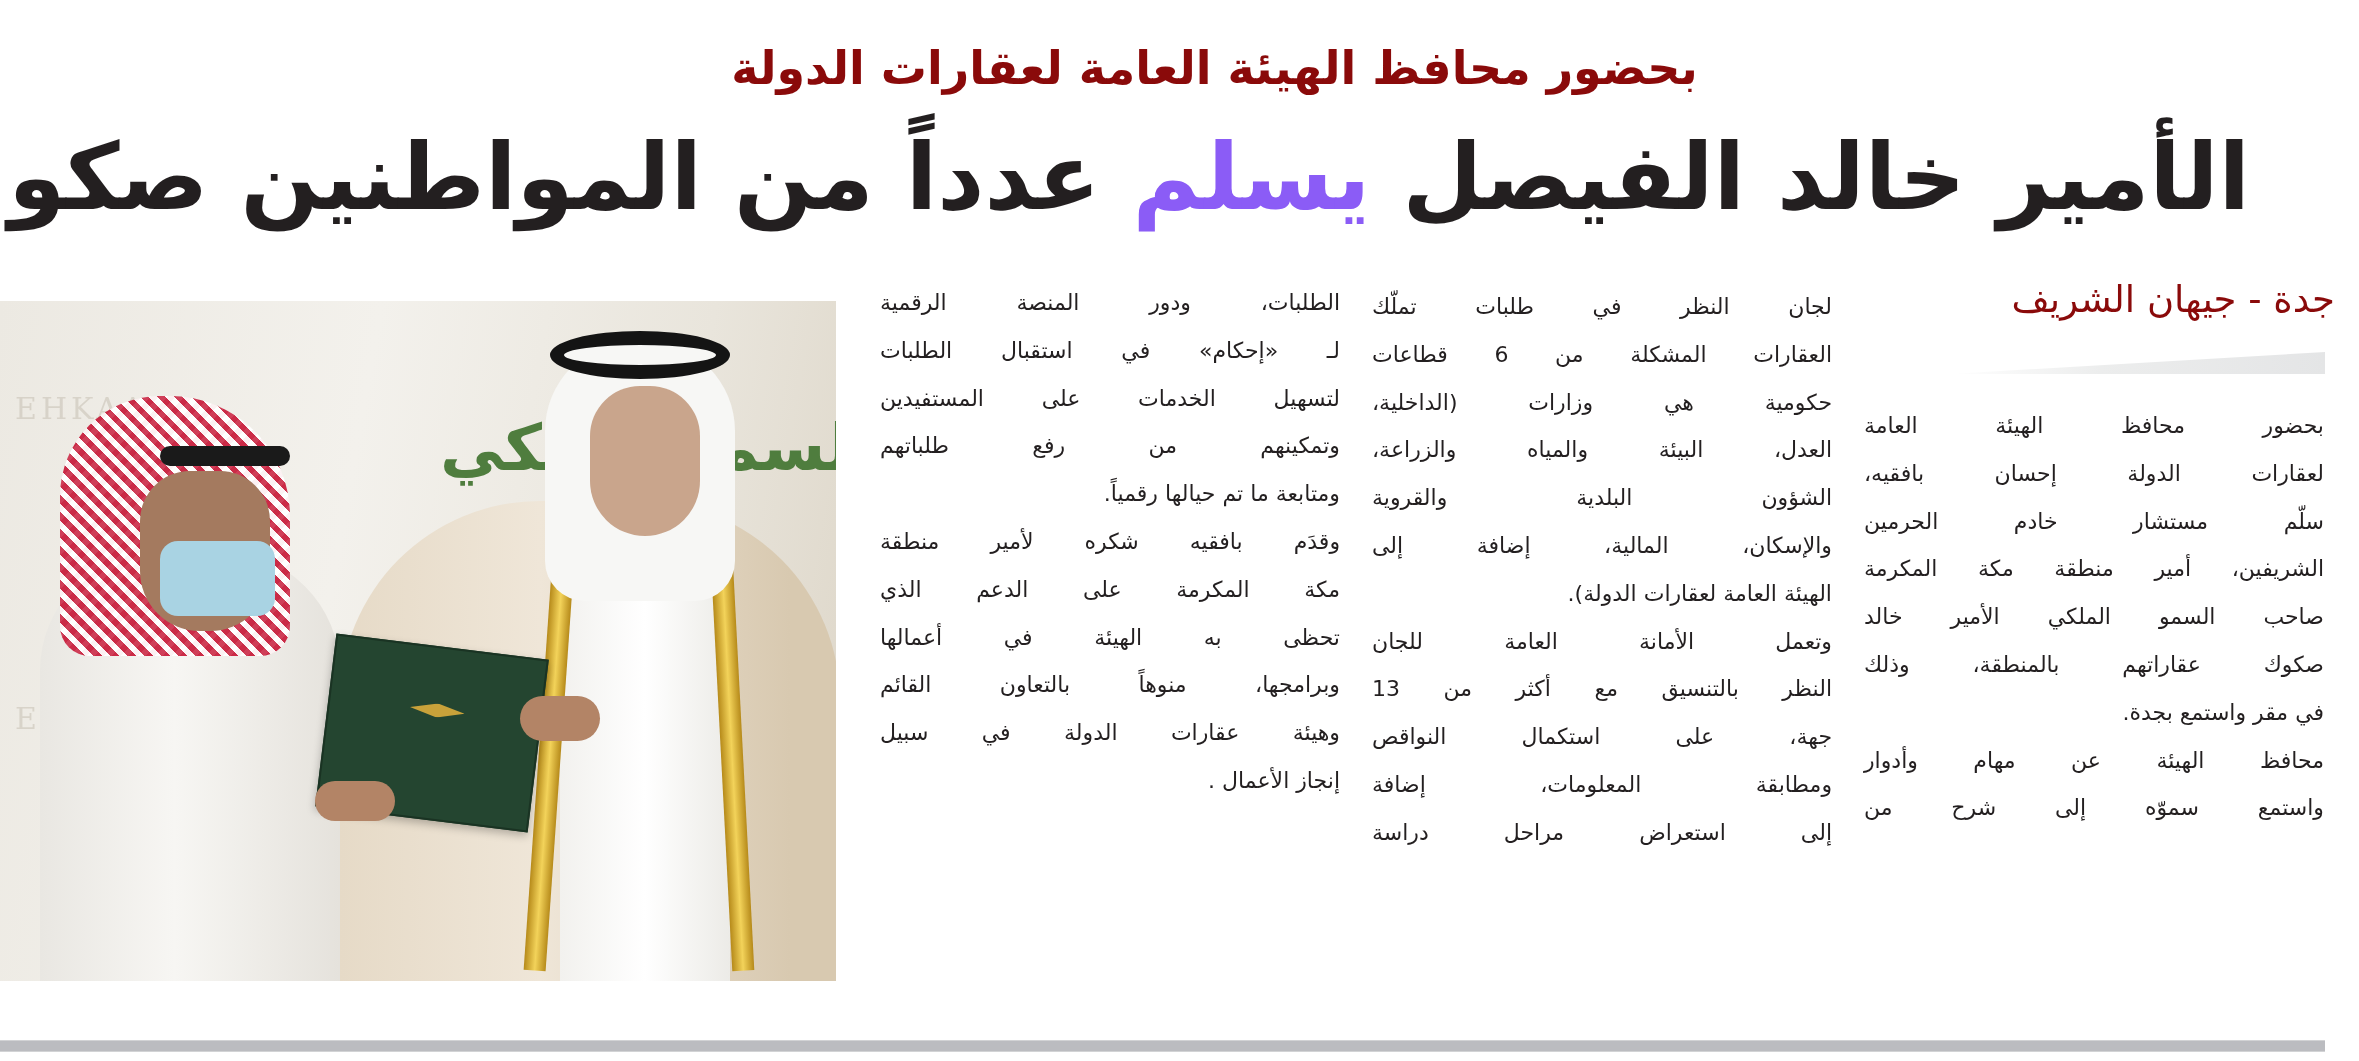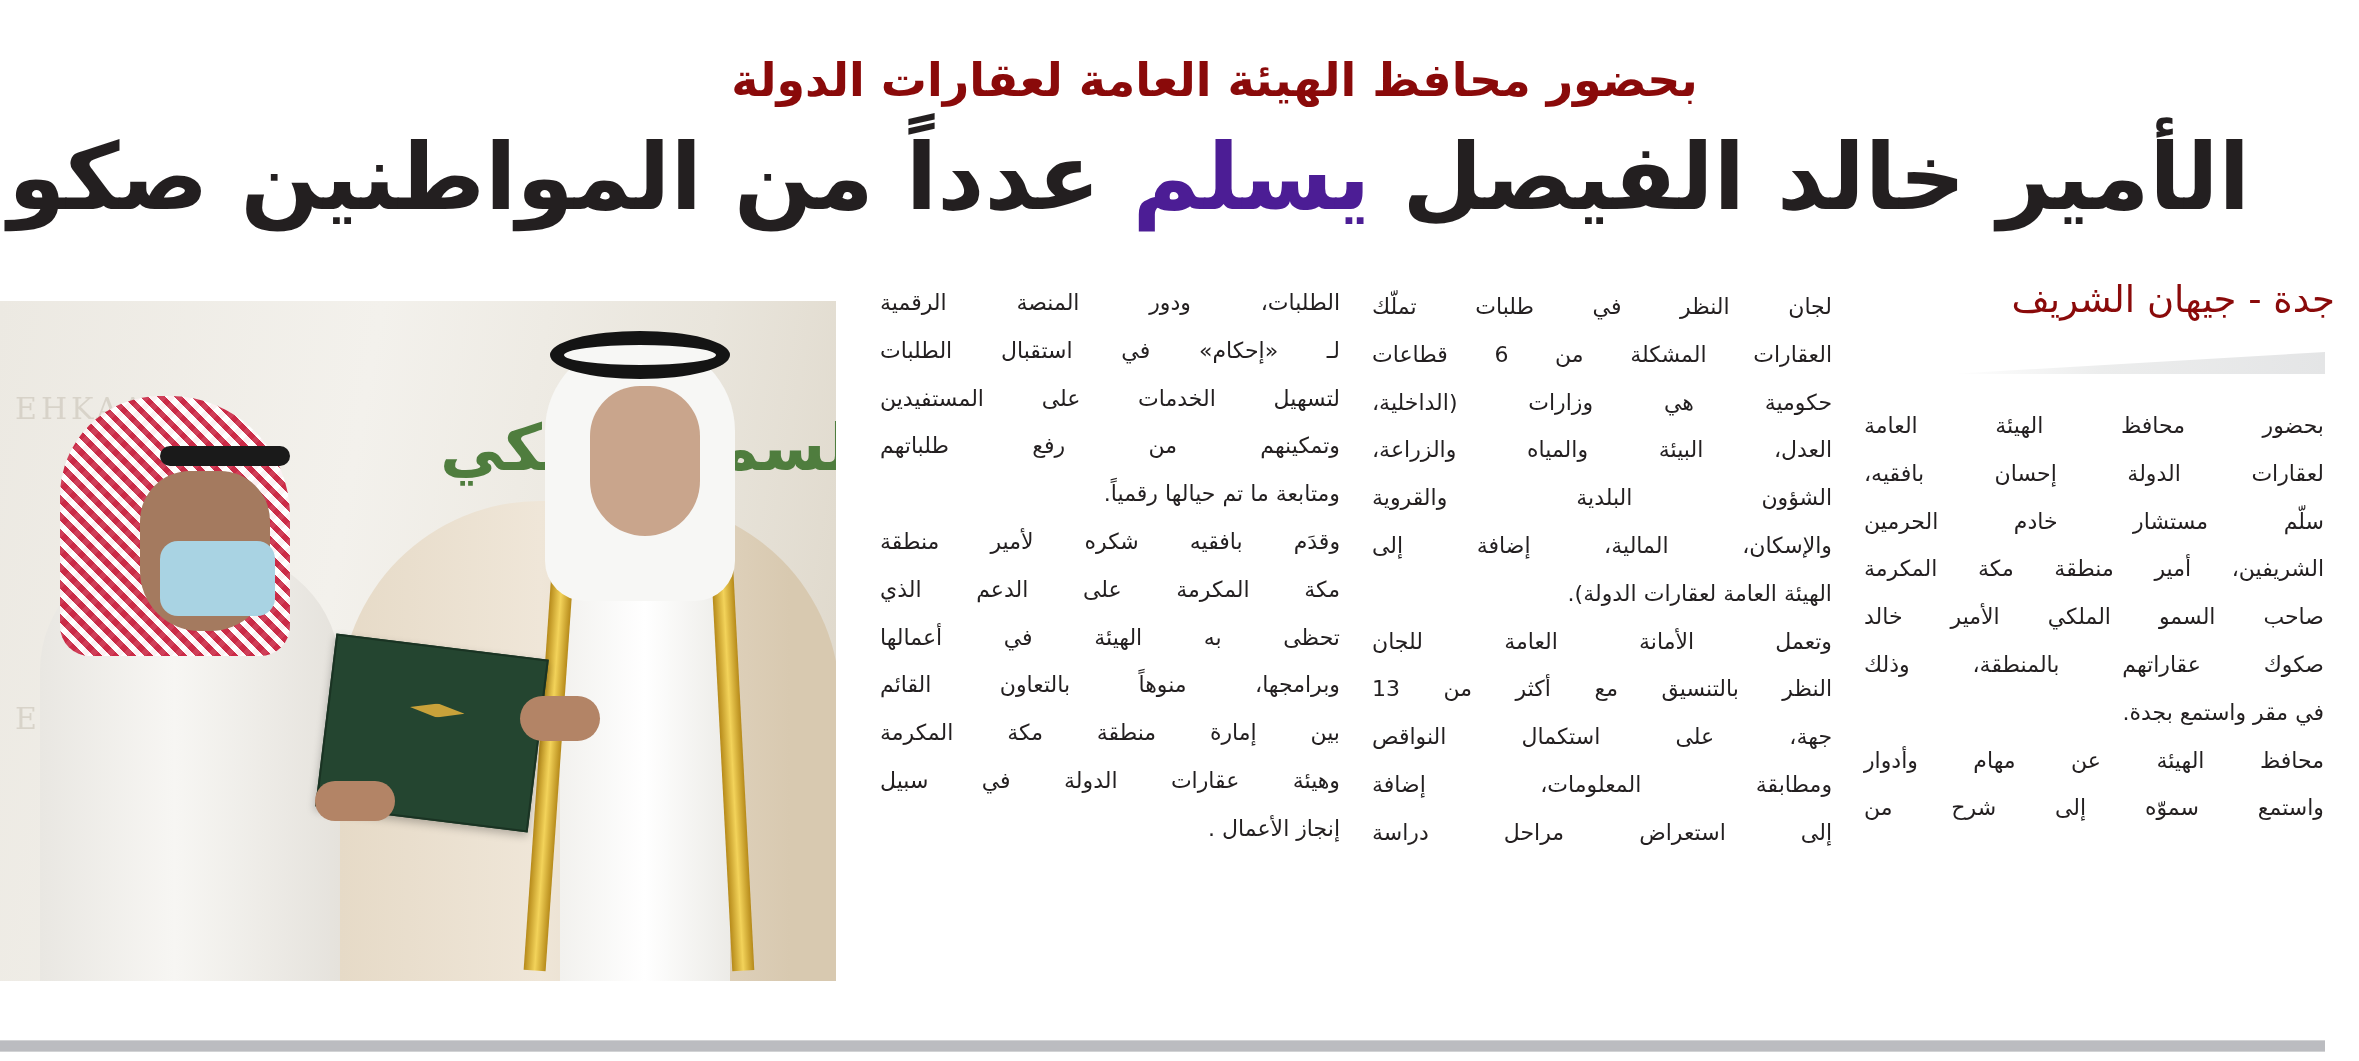--- a/index.html
+++ b/index.html
@@ -21,38 +21,37 @@
       left: 0;
       width: 2359px;
       text-align: center;
       padding-left: 70px;
       box-sizing: border-box;
       font-family: "DejaVu Sans", sans-serif;
       font-weight: bold;
       font-size: 46px;
       color: #8a0a0a;
       line-height: 60px;
-      margin-top: 12px;
     }
     .headline {
       position: absolute;
       top: 118px;
       left: 70px;
       width: 2180px;
       text-align: center;
       font-family: "DejaVu Sans", sans-serif;
       font-weight: bold;
       font-size: 92px;
       line-height: 120px;
       color: #231f20;
       white-space: nowrap;
       letter-spacing: -2px;
     }
     .headline .accent {
-      color: #4c1d95;
+      color: #8b5cf6;
     }
     .byline {
       position: absolute;
       top: 275px;
       right: 24px;
       font-family: "DejaVu Sans", sans-serif;
       font-size: 37px;
       color: #8a0a0a;
       line-height: 50px;
     }
@@ -254,21 +253,20 @@
 <div class="column col-3">
   <span class="line">الطلبات، ودور المنصة الرقمية</span>
   <span class="line">لـ «إحكام» في استقبال الطلبات</span>
   <span class="line">لتسهيل الخدمات على المستفيدين</span>
   <span class="line">وتمكينهم من رفع طلباتهم</span>
   <span class="line last">ومتابعة ما تم حيالها رقمياً.</span>
   <span class="line">وقدَم بافقيه شكره لأمير منطقة</span>
   <span class="line">مكة المكرمة على الدعم الذي</span>
   <span class="line">تحظى به الهيئة في أعمالها</span>
   <span class="line">وبرامجها، منوهاً بالتعاون القائم</span>
-  <span class="line">بين إمارة منطقة مكة المكرمة</span>
   <span class="line">وهيئة عقارات الدولة في سبيل</span>
   <span class="line last">إنجاز الأعمال .</span>
 </div>
 
 <div class="photo">
   <div class="bg-logo" style="top:90px;left:15px;">
     <span>EHKAAM</span>
   </div>
   <div class="bg-logo" style="top:400px;left:15px;">
     <span>EHKAAM</span>

